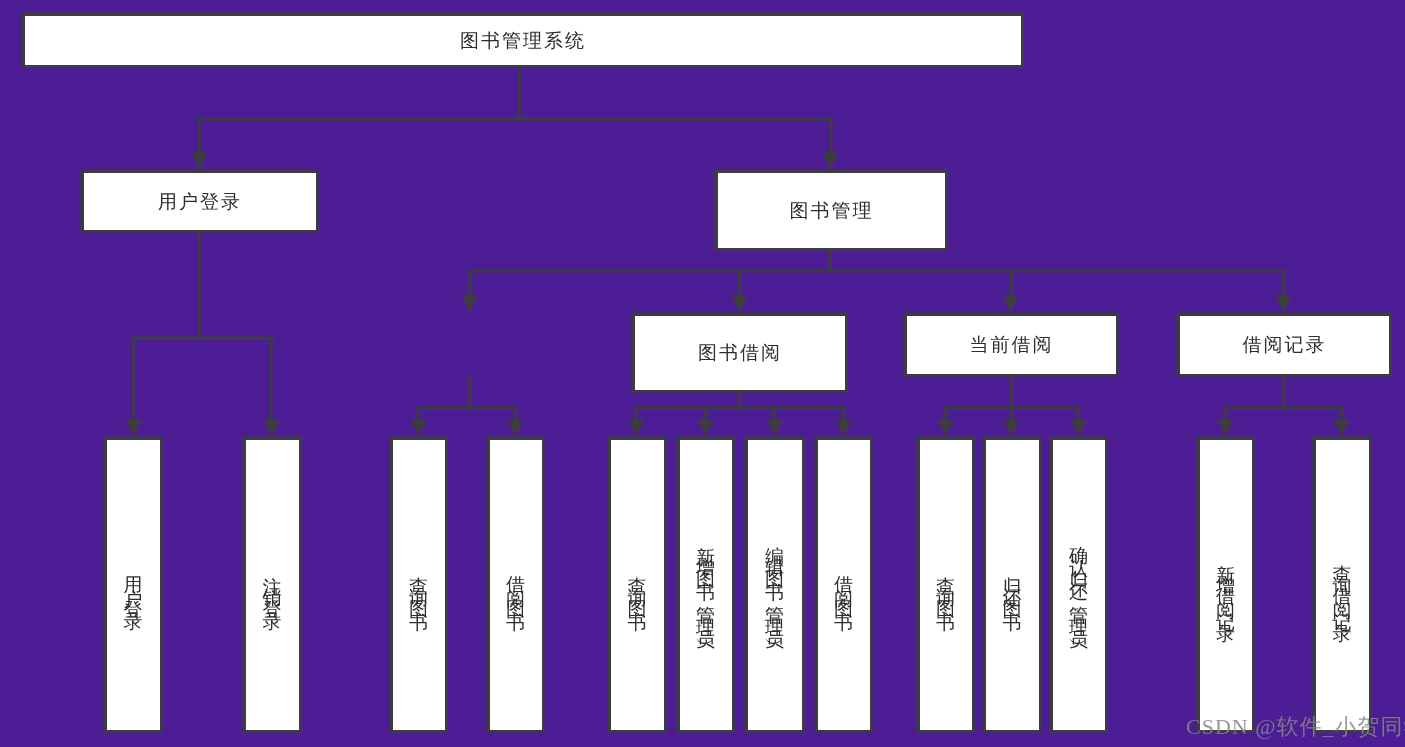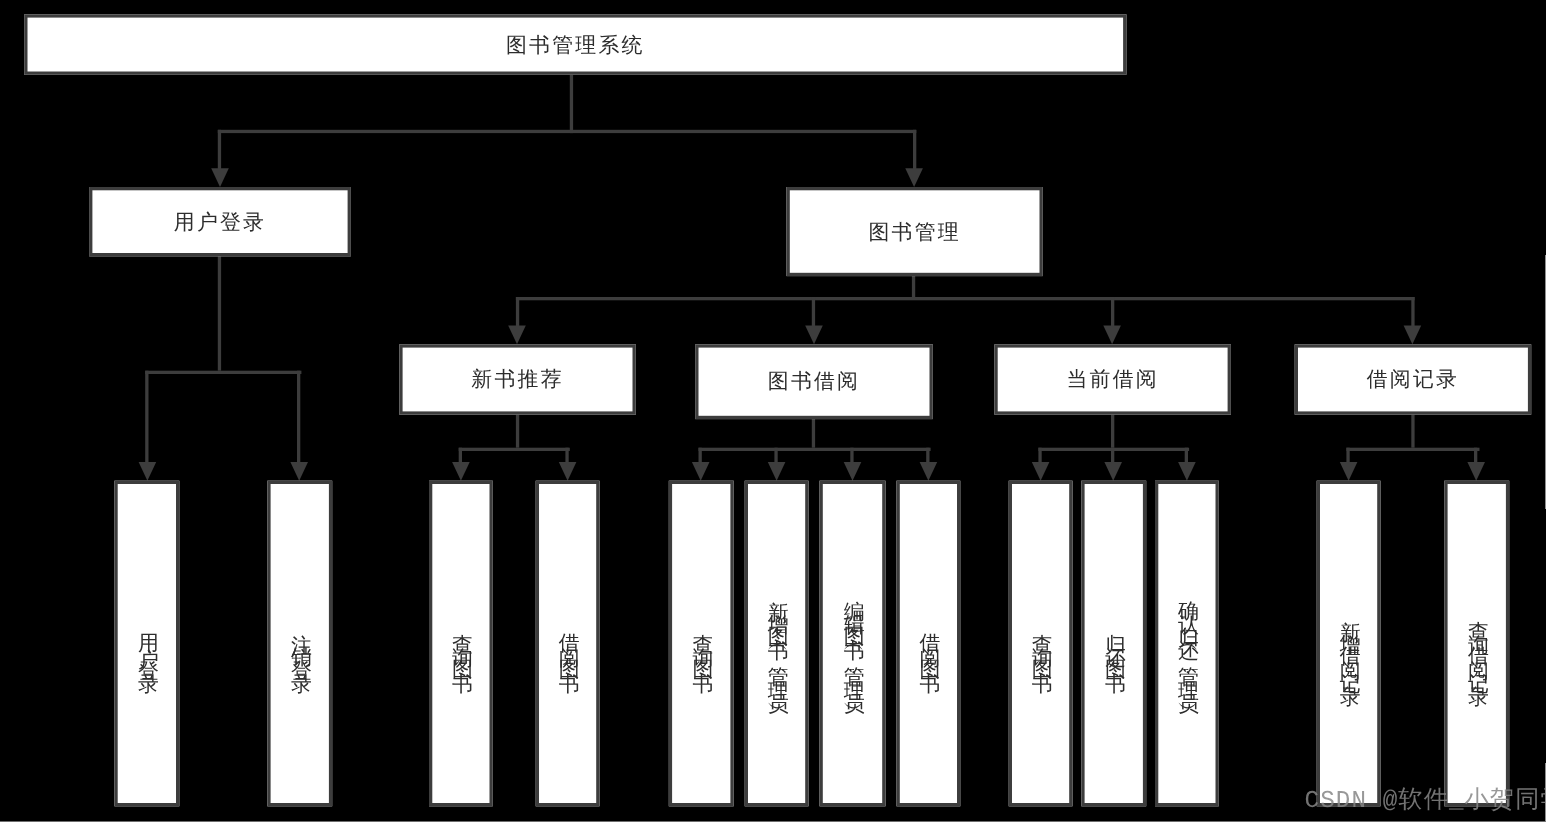--- a/index.html
+++ b/index.html
@@ -1,18 +1,18 @@
 <!DOCTYPE html>
 <html><head>
 <meta charset="utf-8">
 <style>
   html,body{margin:0;padding:0;background:#fff;}
   .canvas{
-    position:relative;width:1405px;height:747px;background:#000000;
-    font-family:Liberation Mono, monospace;color:#2d2d2d;overflow:hidden;
+    position:relative;width:1405px;height:747px;background:#4c1d95;
+    font-family:Liberation Serif, serif;color:#2d2d2d;overflow:hidden;
   }
   .box{
     position:absolute;box-sizing:border-box;border:3px solid #3d3d3d;background:#fff;
     display:flex;align-items:center;justify-content:center;font-size:19px;letter-spacing:2px;
   }
   .leaf .vtext{
     writing-mode:vertical-lr;text-orientation:mixed;
     letter-spacing:12px;line-height:1;white-space:nowrap;
   }
   .line{position:absolute;background:#3d3d3d;}
@@ -94,24 +94,21 @@
     <span>图书管理系统</span>
   </div>
 
   <div class="box" style="left:81px;top:170px;width:238px;height:63px">
     <span>用户登录</span>
   </div>
   <div class="box" style="left:715px;top:170px;width:233px;height:81px">
     <span>图书管理</span>
   </div>
 
-  <div class="box" style="left:363px;top:313px;width:215px;height:64px">
-    <span>新书推荐</span>
-  </div>
-  <div class="box" style="left:632px;top:313px;width:216px;height:68px">
+  <div class="box" style="left:632px;top:313px;width:216px;height:80px">
     <span>图书借阅</span>
   </div>
   <div class="box" style="left:1177px;top:313px;width:215px;height:64px">
     <span>借阅记录</span>
   </div>
   <div class="box" style="left:904px;top:313px;width:215px;height:64px">
     <span>当前借阅</span>
   </div>
 
   <div class="box leaf" style="left:104px;top:437px;width:59px;height:296px">

